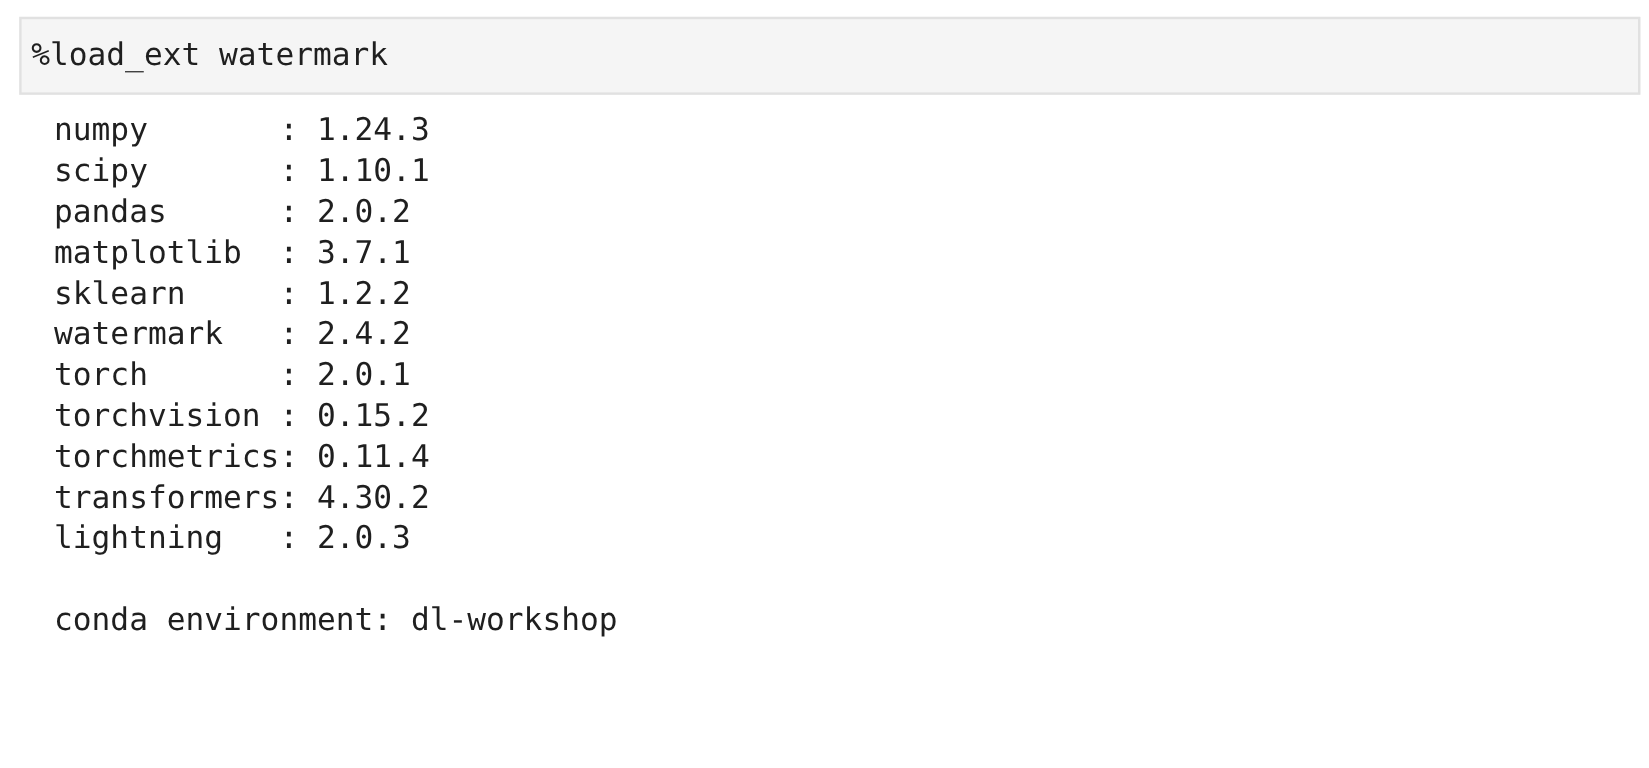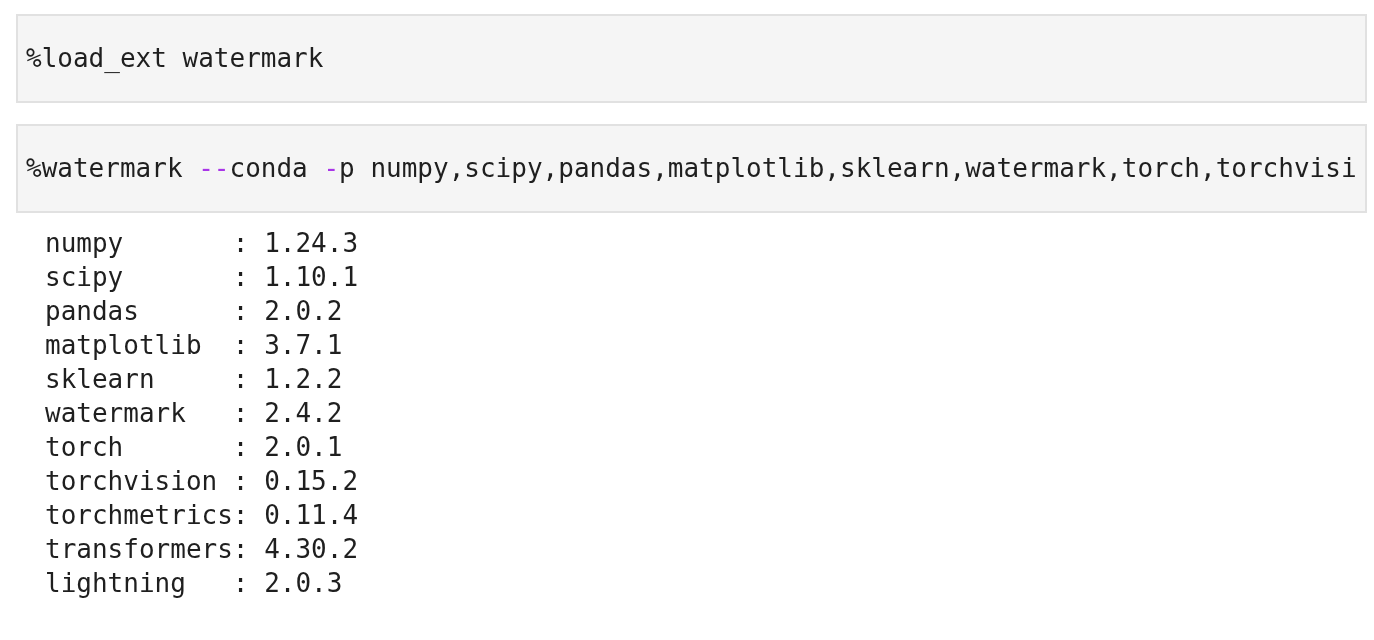--- a/index.html
+++ b/index.html
@@ -13,21 +13,21 @@
     overflow: hidden;
     font-family: "DejaVu Sans Mono", "Liberation Mono", monospace;
   }
   .notebook {
     padding-top: 14px;
   }
   .code-cell {
     margin: 0 7px 0 16px;
     background: var(--cell-background, #f5f5f5);
     border: 2px solid var(--cell-border, #e1e1e1);
-    padding: 28px 8px;
+    padding: 16px 8px;
     overflow: hidden;
     cursor: text;
   }
   .code-cell.second {
     margin-top: 21px;
   }
   .code-line {
     margin: 0;
     font-family: "DejaVu Sans Mono", "Liberation Mono", monospace;
     font-size: 26px;
@@ -53,23 +53,20 @@
 </style>
 </head>
 <body>
 
 <div class="notebook">
 
   <div class="code-cell">
     <pre class="code-line"><span>%load_ext watermark</span></pre>
   </div>
 
-  <div class="code-cell second">
-    <pre class="code-line" id="watermark-line"><span class="tok">%watermark </span><span class="tok-flag">--</span><span class="tok">conda </span><span class="tok-flag">-</span><span class="tok">p numpy,scipy,pandas,matplotlib,sklearn,watermark,torch,torchvisi</span></pre>
-  </div>
 
   <div class="output-area">
     <pre class="output-pre" id="output-pre">numpy       : 1.24.3
 scipy       : 1.10.1
 pandas      : 2.0.2
 matplotlib  : 3.7.1
 sklearn     : 1.2.2
 watermark   : 2.4.2
 torch       : 2.0.1
 torchvision : 0.15.2

